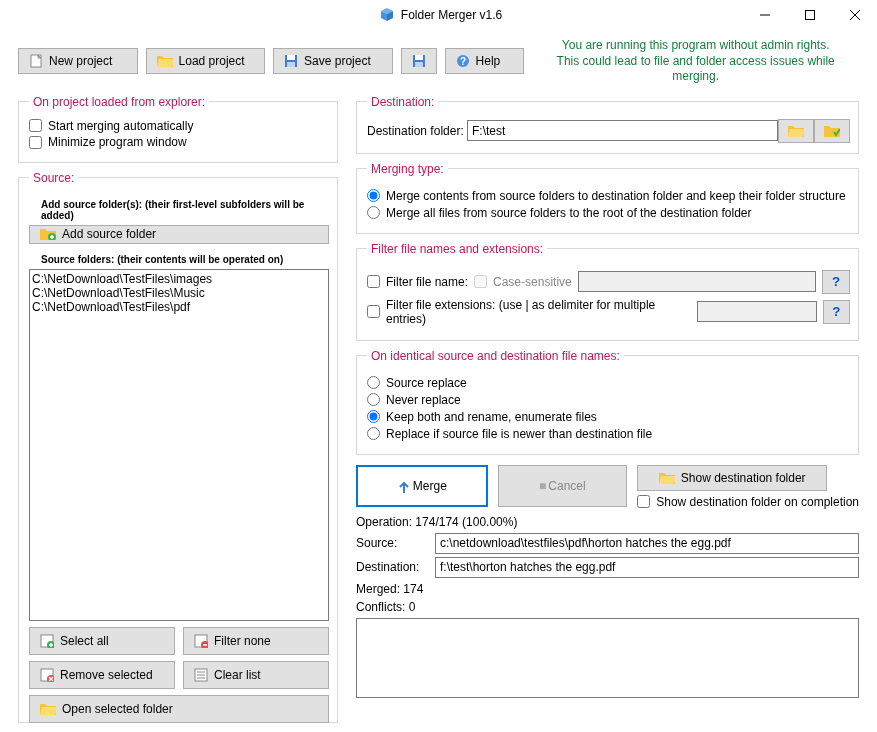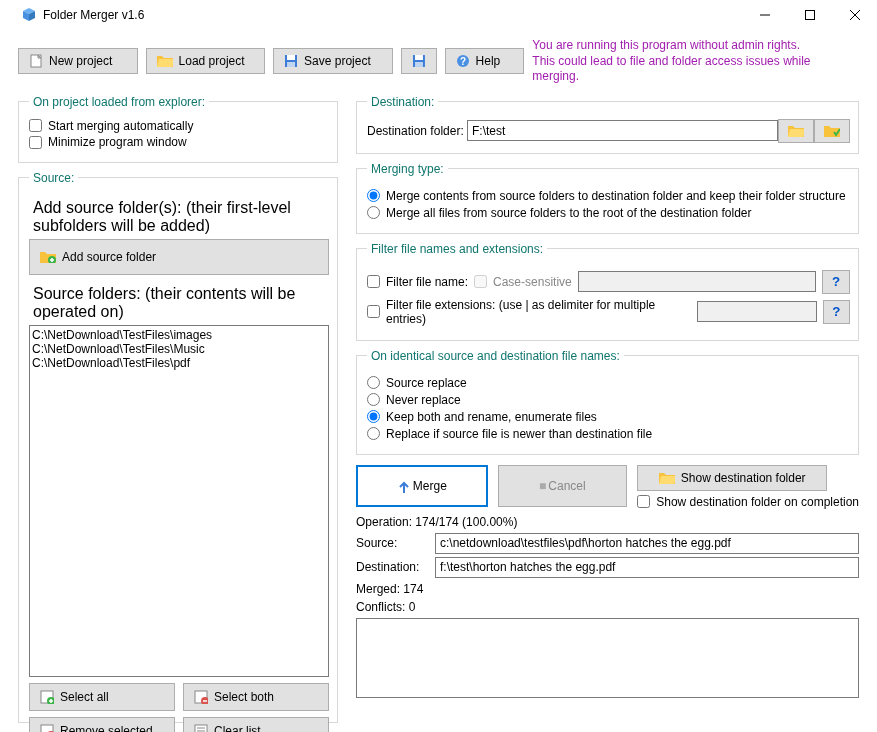--- a/index.html
+++ b/index.html
@@ -1,36 +1,36 @@
 <!DOCTYPE html>
 <html><head>
 <meta charset="utf-8">
 <style>
 * { box-sizing: border-box; margin: 0; padding: 0; font-family: "Segoe UI", Tahoma, sans-serif; }
 body { background: #fff; width: 877px; height: 732px; overflow: hidden; position: relative; font-size: 12px; color: #000; }
-.titlebar { height: 30px; display: flex; align-items: center; padding-left: 21px; }
+.titlebar { height: 30px; display: flex; align-items: center; padding-left: 4px; justify-content: center; }
 .titlebar .icon { width: 16px; height: 16px; margin-right: 6px; position: relative; }
 .titlebar .icon svg { width: 16px; height: 16px; }
 .titlebar .title { font-size: 12px; color: #000; }
 .win-controls { position: absolute; right: 0; top: 0; display: flex; }
 .win-btn { width: 45px; height: 29px; display: flex; align-items: center; justify-content: center; cursor: pointer; }
 .win-btn svg { width: 10px; height: 10px; stroke: #000; stroke-width: 1; fill: none; }
 .toolbar { display: flex; align-items: center; padding: 8px 18px 2px 18px; gap: 8px; }
 .btn { background: #e1e1e1; border: 1px solid #adadad; height: 26px; display: inline-flex; align-items: center; justify-content: flex-start; gap: 6px; padding: 0 10px; cursor: pointer; font-size: 12px; min-width: 0; }
 .btn-wide { width: 120px; }
-.warning { color: #a21caf; font-size: 12px; text-align: left; margin-left: auto; line-height: 1.3; }
+.warning { color: #15803d; font-size: 12px; text-align: center; margin-left: auto; line-height: 1.3; }
 .content { display: flex; padding: 0 18px 10px 18px; gap: 18px; }
 .left-col { width: 320px; flex-shrink: 0; }
 .right-col { flex: 1; }
 fieldset { border: 1px solid #d8d8d8; margin-top: 8px; padding: 10px 8px 10px 10px; position: relative; }
-legend { font-size: 12px; padding: 0 4px; color: #0f766e; }
+legend { font-size: 12px; padding: 0 4px; color: #be185d; }
 .cb { display: inline-flex; align-items: center; gap: 6px; font-size: 12px; margin-right: 16px; }
 .cb input { width: 13px; height: 13px; }
-.src-label { font-size: 16px; margin: 4px 0 4px 4px; display: block; }
-.wide-btn { width: 100%; height: 36px; }
+.src-label { font-size: 10px; margin: 4px 0 4px 12px; display: block; font-weight: bold; }
+.wide-btn { width: 100%; height: 19px; }
 .folder-list { border: 1px solid #7a7a7a; width: 100%; height: 352px; padding: 2px; font-family: "Segoe UI", Tahoma, sans-serif; font-size: 12px; overflow: auto; white-space: nowrap; }
 .folder-list div { line-height: 14px; }
 .btn-row { display: flex; gap: 8px; margin-top: 6px; }
 .btn-row .btn { flex: 1; justify-content: flex-start; padding-left: 10px; height: 28px; }
 .row-flex { display: flex; align-items: center; }
 .row-flex .lbl { width: 100px; font-size: 12px; flex-shrink: 0; }
 .txt-input { border: 1px solid #7a7a7a; padding: 2px 4px; font-size: 12px; height: 21px; }
 .icon-btn { background: #e1e1e1; border: 1px solid #adadad; width: 36px; height: 24px; display: inline-flex; align-items: center; justify-content: center; cursor: pointer; }
 .radio-row { display: flex; align-items: center; gap: 6px; font-size: 12px; margin: 3px 0; }
 .radio-row input { width: 13px; height: 13px; }
@@ -168,21 +168,21 @@
               <line x1="9" y1="11" x2="13" y2="11" stroke="#fff" stroke-width="1.5"></line>
             </svg>
           <span>Select all</span>
         </button>
         <button class="btn">
           <svg class="ic" viewBox="0 0 14 14">
               <rect x="1" y="1" width="12" height="12" fill="#fff" stroke="#888"></rect>
               <circle cx="11" cy="11" r="4" fill="#d9534f"></circle>
               <line x1="9" y1="11" x2="13" y2="11" stroke="#fff" stroke-width="1.5"></line>
             </svg>
-          <span>Select both</span>
+          <span>Filter none</span>
         </button>
       </div>
       <div class="btn-row">
         <button class="btn">
           <svg class="ic" viewBox="0 0 14 14">
               <rect x="1" y="1" width="12" height="12" fill="#fff" stroke="#888"></rect>
               <circle cx="11" cy="11" r="4" fill="#d9534f"></circle>
               <line x1="9" y1="9" x2="13" y2="13" stroke="#fff" stroke-width="1.5"></line>
               <line x1="13" y1="9" x2="9" y2="13" stroke="#fff" stroke-width="1.5"></line>
             </svg>

